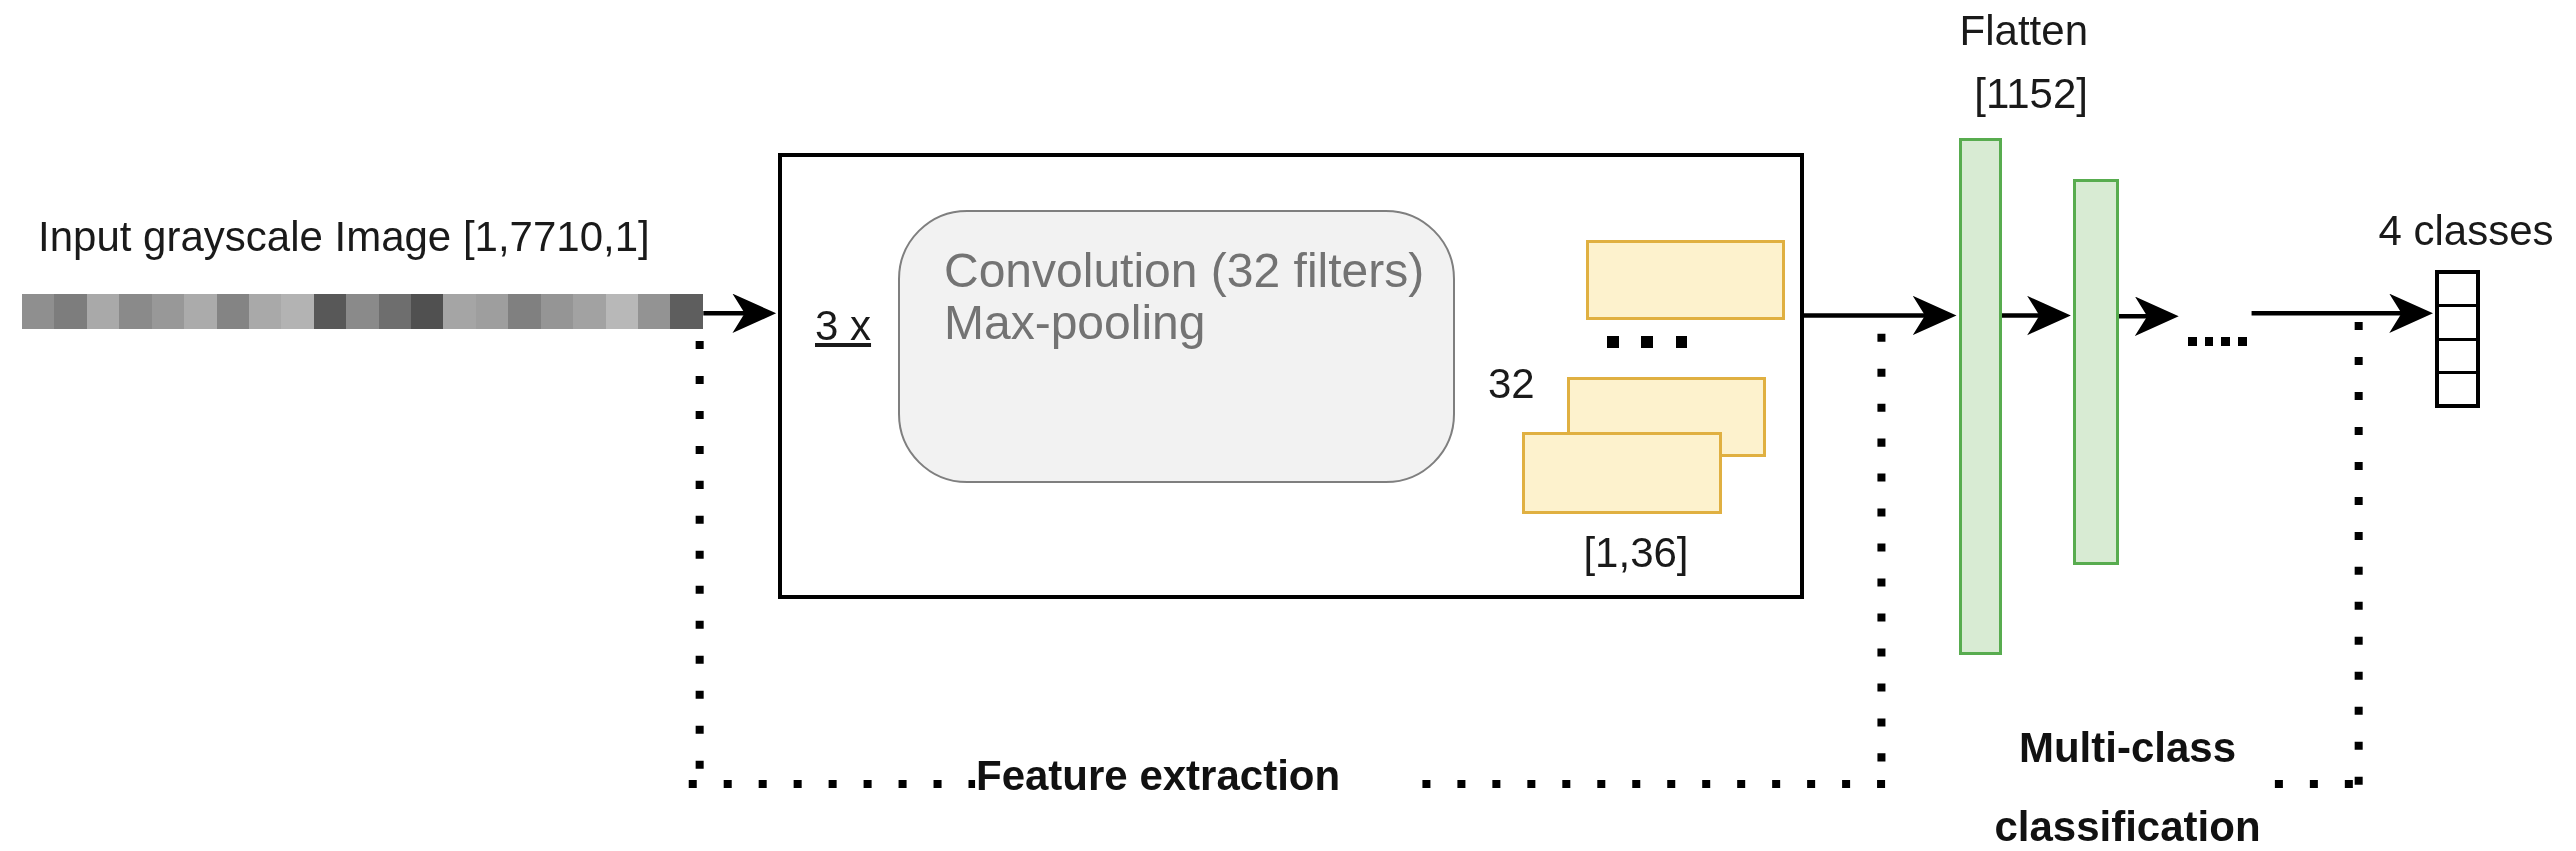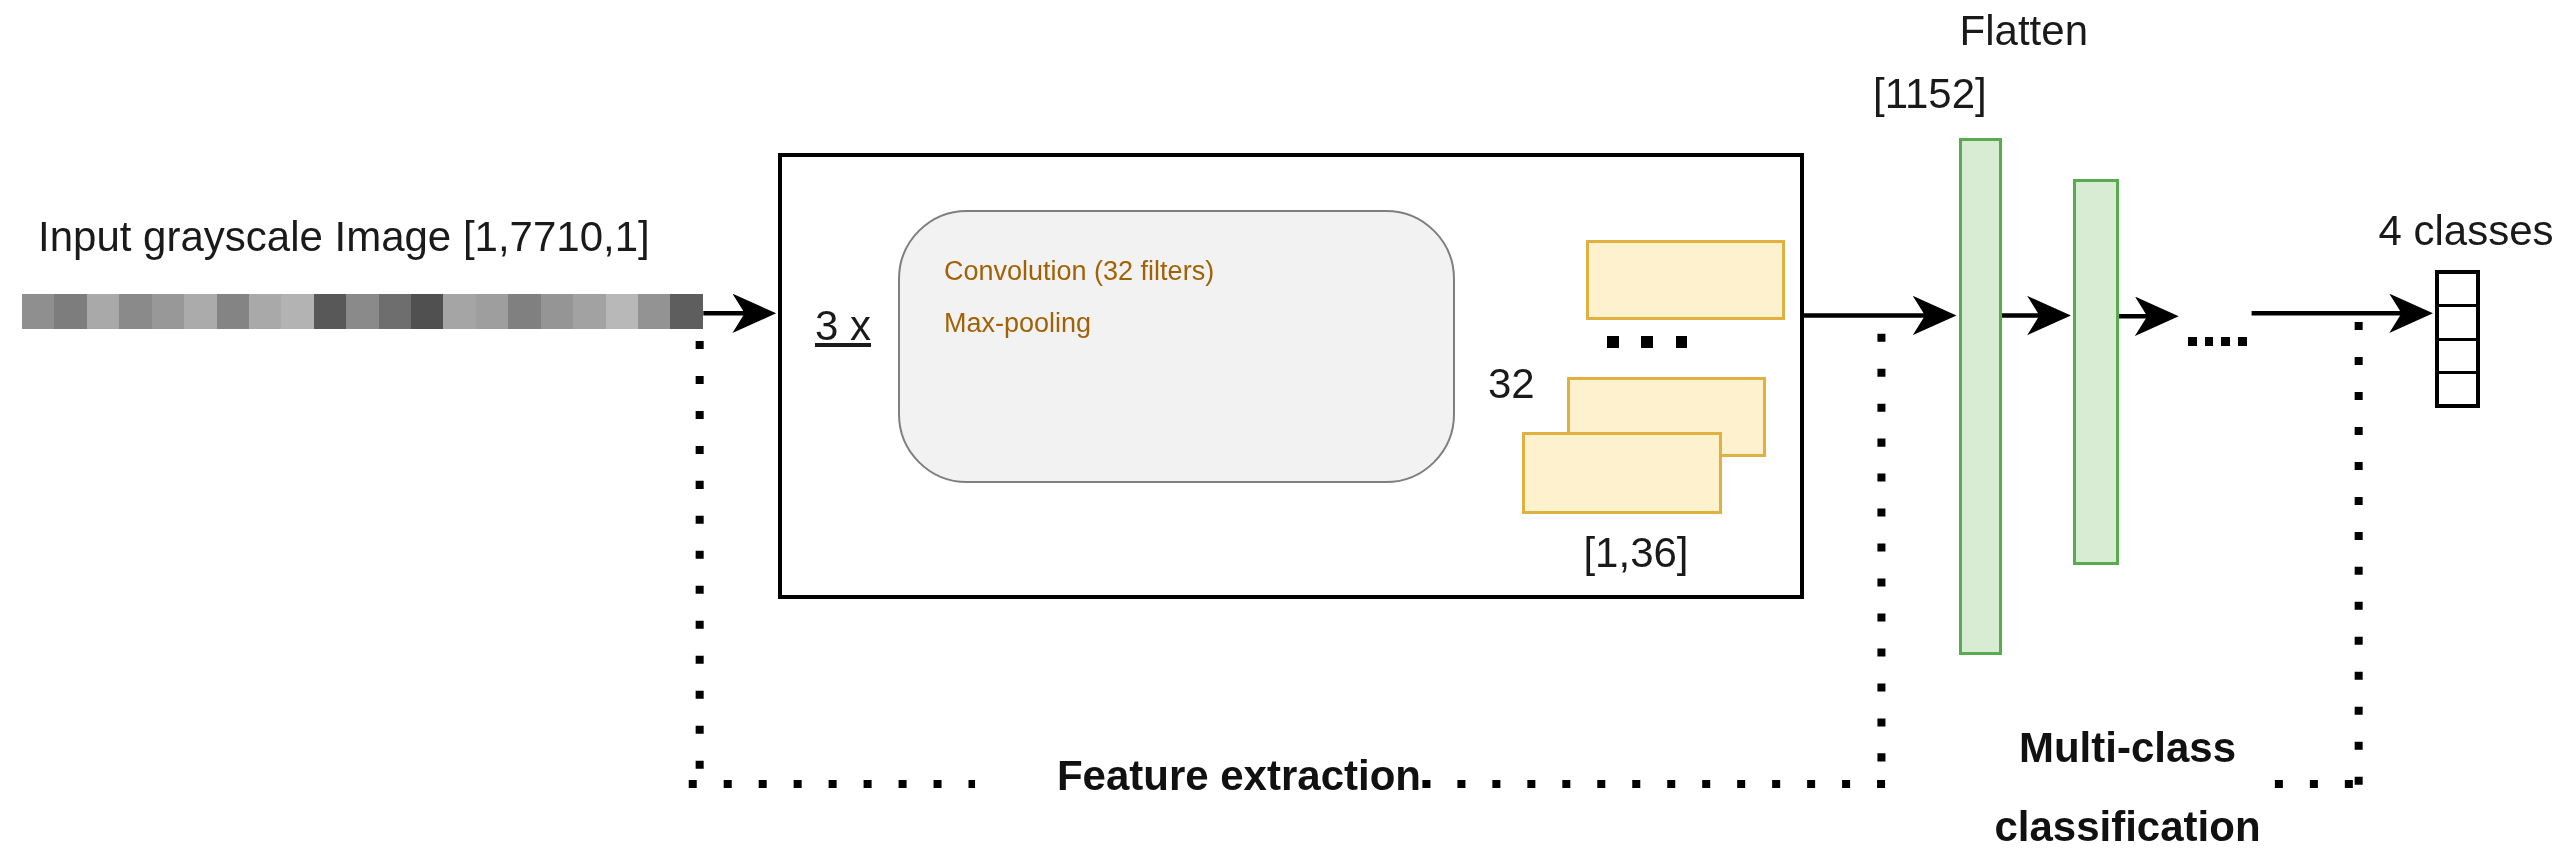--- a/index.html
+++ b/index.html
@@ -13,21 +13,21 @@
   #pixel-strip .cell{flex:1 1 auto;height:100%;}
 
   
   #conv-outer-box{left:778px;top:153px;width:1026px;height:446px;
     border:4.4px solid #000;box-sizing:border-box;background:#fff;}
 
   
   #conv-block{left:898px;top:210px;width:557px;height:273px;border-radius:69px;
     border:2.9px solid var(--conv-block-border,#7f7f7f);
     background:var(--conv-block-fill,#f2f2f2);box-sizing:border-box;}
-  #conv-steps{left:944px;top:245px;font-size:27px;line-height:52px;color:#a16207;}
+  #conv-steps{left:944px;top:245px;font-size:48px;line-height:52px;color:#737373;}
 
   
   .fmap{background:var(--feature-map-fill,#fdf2cd);
     border:3.6px solid var(--feature-map-border,#e0b041);box-sizing:border-box;}
   #fmap-1{left:1586px;top:240px;width:199px;height:80px;}
   #fmap-2{left:1567px;top:377px;width:199px;height:80px;}
   #fmap-3{left:1522px;top:432px;width:200px;height:82px;z-index:2;}
 
   
   .dense{background:var(--dense-fill,#d8ebd3);
@@ -41,23 +41,23 @@
     display:flex;flex-direction:column;}
   #class-box .class-cell{flex:1 1 auto;}
   #class-box .class-cell + .class-cell{border-top:3.6px solid #000;}
 
   
   #input-label{left:38px;top:213px;font-size:42px;}
   #repeat-label{left:815px;top:302px;font-size:42px;text-decoration:underline;}
   #fmap-count{left:1488px;top:360px;font-size:42px;text-align:center;}
   #fmap-shape{left:1545px;top:529px;width:182px;text-align:center;font-size:42px;}
   #flatten-label{left:1873px;top:7.3px;width:215px;text-align:right;font-size:42px;}
-  #flatten-shape{left:1873px;top:70px;width:215px;text-align:left;font-size:42px;}
+  #flatten-shape{left:1873px;top:70px;width:215px;text-align:right;font-size:42px;}
   #classes-label{left:2346px;top:207px;width:240px;text-align:center;font-size:42px;}
-  #stage-feature{left:976px;top:752px;width:445px;text-align:right;
+  #stage-feature{left:976px;top:752px;width:445px;text-align:left;
     font-size:42px;font-weight:bold;color:#111;}
   #stage-classify{left:1960px;top:708px;width:335px;text-align:center;
     font-size:42px;font-weight:bold;color:#111;line-height:79px;}
 
   
   .dots{display:flex;align-items:center;}
   .dots .sq{display:block;background:#000;}
   #conv-ellipsis{left:1607px;top:336px;gap:22.6px;}
   #conv-ellipsis .sq{width:11.7px;height:11.7px;}
   #dense-ellipsis{left:2188px;top:337px;gap:8px;}

